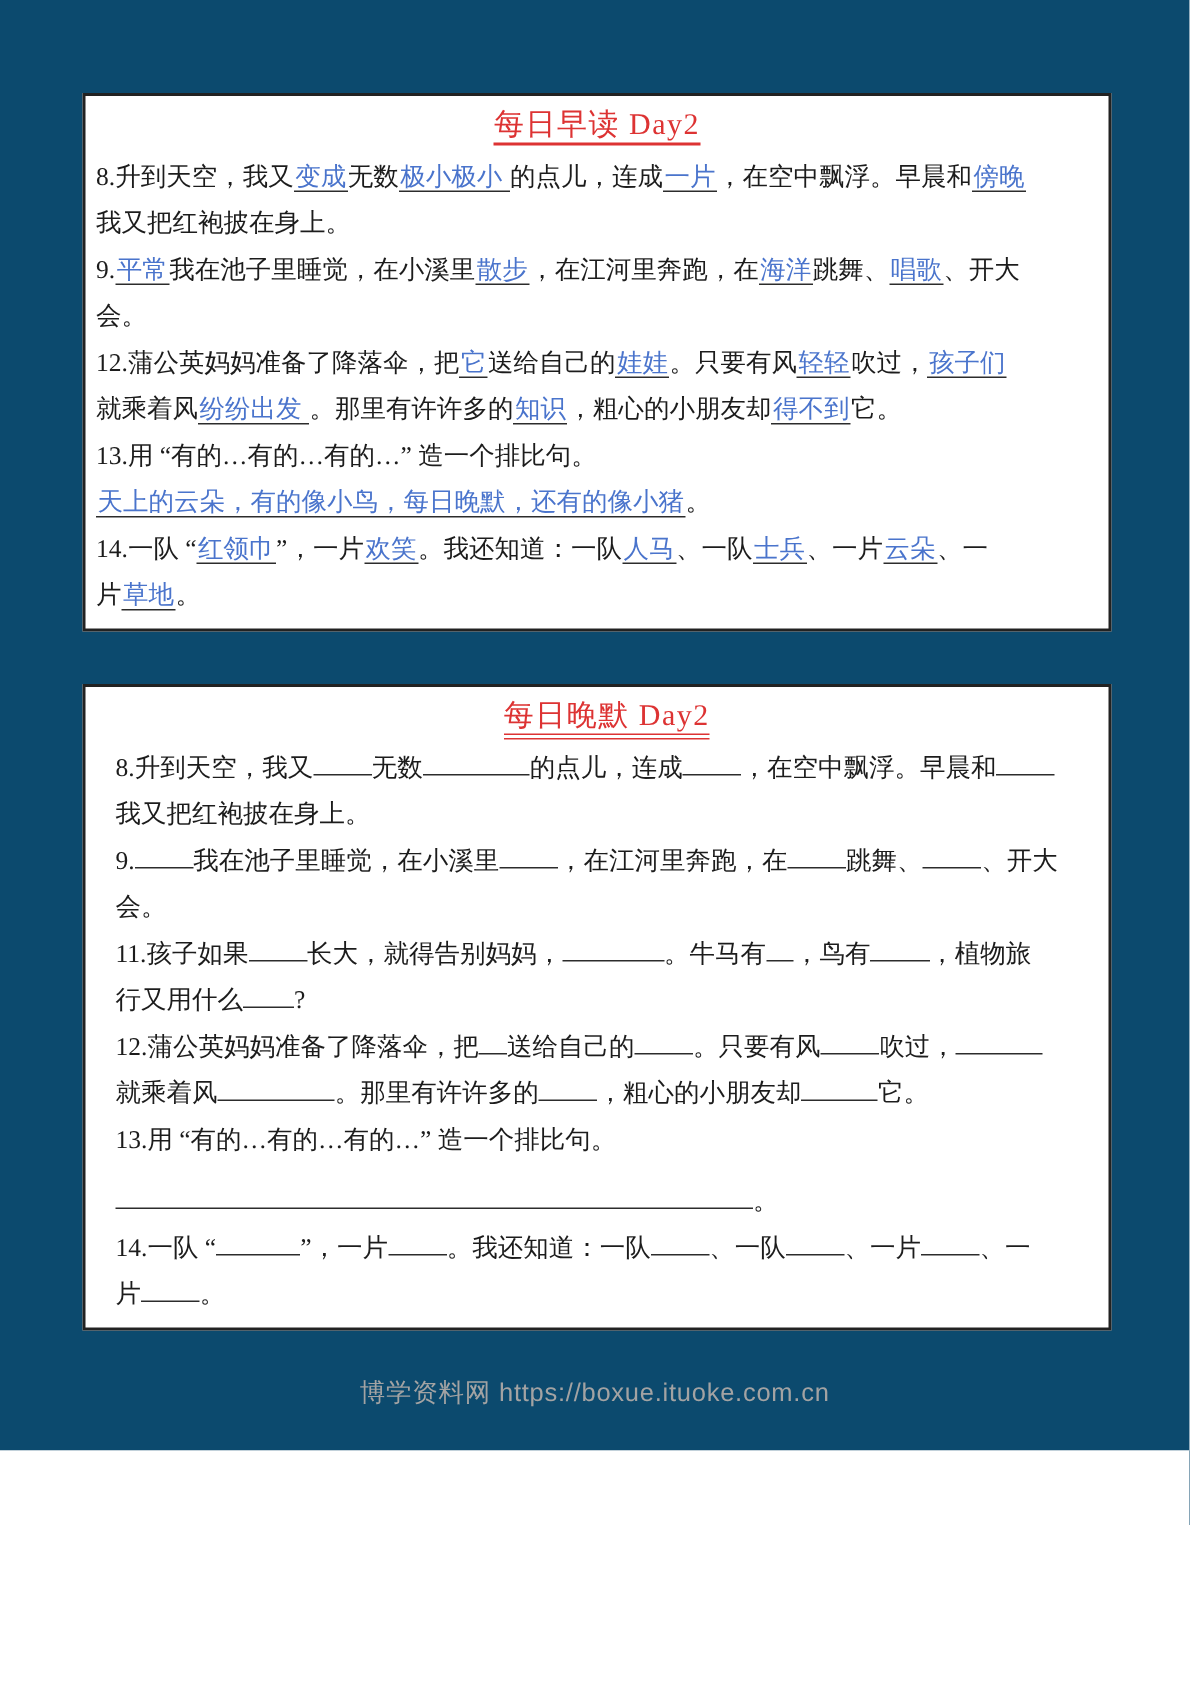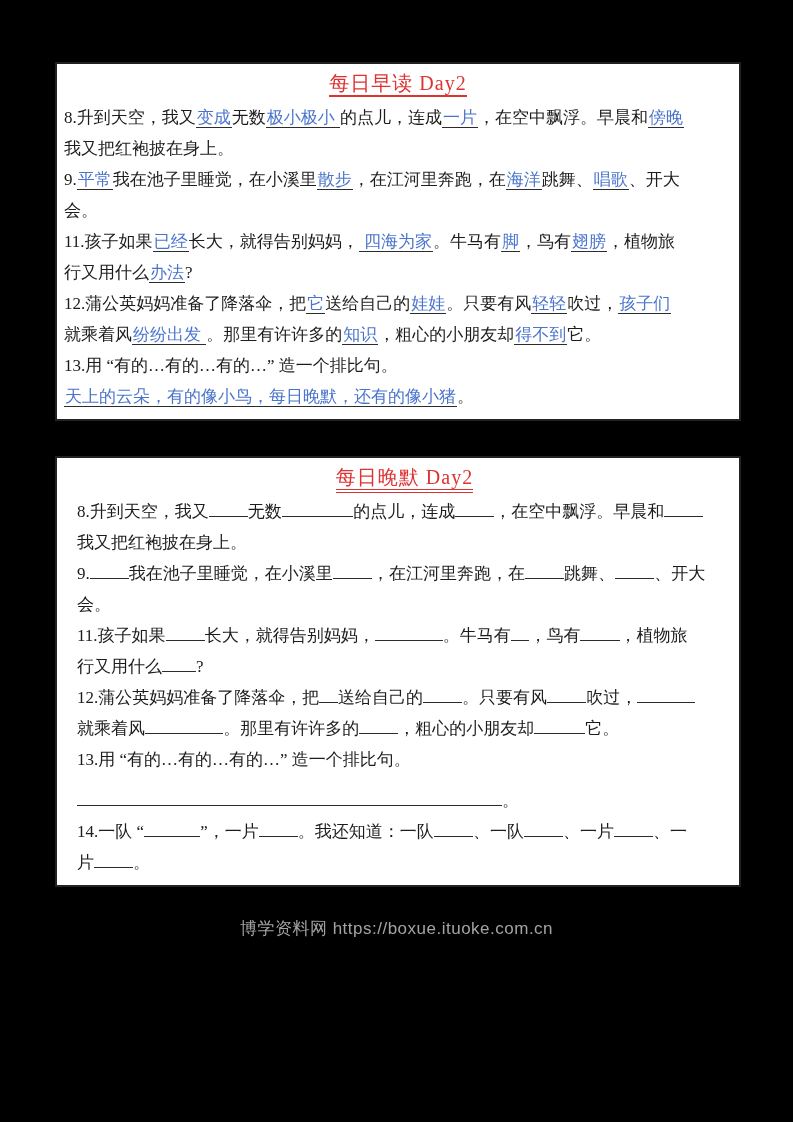--- a/index.html
+++ b/index.html
@@ -4,22 +4,22 @@
 <title>Worksheet</title>
 <style>
   html, body {
     margin: 0;
     padding: 0;
     background: #ffffff;
   }
   .page {
     position: relative;
     width: 793px;
-    height: 1122px;
-    background: #000000;
+    height: 967px;
+    background: #0c4a6e;
     overflow: hidden;
     font-family: "Liberation Serif", "DejaVu Serif", serif;
   }
   .section-box {
     box-sizing: border-box;
     margin-left: 55px;
     width: 686px;
     border: 2px solid #222222;
     background: #ffffff;
     padding: 3px 7px 7px 7px;
@@ -69,23 +69,23 @@
 </style>
 </head>
 <body>
 
 <div class="page">
   <div id="sections-root">
       <div class="section-box first">
         <div class="section-title"><span class="title-text u-single">每日早读 Day2</span></div>
         <p class="item"><span>8.升到天空，我又</span><span class="answer">变成</span><span>无数</span><span class="answer">极小极小&nbsp;</span><span>的点儿，连成</span><span class="answer">一片</span><span>，在空中飘浮。早晨和</span><span class="answer">傍晚</span><br><span>我又把红袍披在身上。</span></p>
         <p class="item"><span>9.</span><span class="answer">平常</span><span>我在池子里睡觉，在小溪里</span><span class="answer">散步</span><span>，在江河里奔跑，在</span><span class="answer">海洋</span><span>跳舞、</span><span class="answer">唱歌</span><span>、开大</span><br><span>会。</span></p>
-        <p class="item"><span>11.孩子如果</span><span class="answer">已经</span><span>长大，就得告别妈妈，</span><span class="answer">&nbsp;四海为家</span><span>。牛马有</span><span class="answer">脚</span><span>，鸟有</span><span class="answer">翅膀</span><span>，植物旅</span><br><span>行又用什么</span><span class="answer">办法</span><span>?</span></p>
         <p class="item"><span>12.蒲公英妈妈准备了降落伞，把</span><span class="answer">它</span><span>送给自己的</span><span class="answer">娃娃</span><span>。只要有风</span><span class="answer">轻轻</span><span>吹过，</span><span class="answer">孩子们</span><br><span>就乘着风</span><span class="answer">纷纷出发&nbsp;</span><span>。那里有许许多的</span><span class="answer">知识</span><span>，粗心的小朋友却</span><span class="answer">得不到</span><span>它。</span></p>
         <p class="item"><span>13.用 “有的…有的…有的…” 造一个排比句。</span><br><span class="answer">天上的云朵，有的像小鸟，每日晚默，还有的像小猪</span><span>。</span></p>
+        <p class="item"><span>14.一队 “</span><span class="answer">红领巾</span><span>”，一片</span><span class="answer">欢笑</span><span>。我还知道：一队</span><span class="answer">人马</span><span>、一队</span><span class="answer">士兵</span><span>、一片</span><span class="answer">云朵</span><span>、一</span><br><span>片</span><span class="answer">草地</span><span>。</span></p>
       </div>
       <div class="section-box second">
         <div class="section-title"><span class="title-text u-double">每日晚默 Day2</span></div>
         <p class="item"><span>8.升到天空，我又</span><span class="blank" style="width: 2.3em;"></span><span>无数</span><span class="blank" style="width: 4.2em;"></span><span>的点儿，连成</span><span class="blank" style="width: 2.3em;"></span><span>，在空中飘浮。早晨和</span><span class="blank" style="width: 2.3em;"></span><br><span>我又把红袍披在身上。</span></p>
         <p class="item"><span>9.</span><span class="blank" style="width: 2.3em;"></span><span>我在池子里睡觉，在小溪里</span><span class="blank" style="width: 2.3em;"></span><span>，在江河里奔跑，在</span><span class="blank" style="width: 2.3em;"></span><span>跳舞、</span><span class="blank" style="width: 2.3em;"></span><span>、开大</span><br><span>会。</span></p>
         <p class="item"><span>11.孩子如果</span><span class="blank" style="width: 2.3em;"></span><span>长大，就得告别妈妈，</span><span class="blank" style="width: 4em;"></span><span>。牛马有</span><span class="blank" style="width: 1.1em;"></span><span>，鸟有</span><span class="blank" style="width: 2.3em;"></span><span>，植物旅</span><br><span>行又用什么</span><span class="blank" style="width: 2em;"></span><span>?</span></p>
         <p class="item"><span>12.蒲公英妈妈准备了降落伞，把</span><span class="blank" style="width: 1.1em;"></span><span>送给自己的</span><span class="blank" style="width: 2.3em;"></span><span>。只要有风</span><span class="blank" style="width: 2.3em;"></span><span>吹过，</span><span class="blank" style="width: 3.4em;"></span><br><span>就乘着风</span><span class="blank" style="width: 4.6em;"></span><span>。那里有许许多的</span><span class="blank" style="width: 2.3em;"></span><span>，粗心的小朋友却</span><span class="blank" style="width: 3em;"></span><span>它。</span></p>
         <p class="item"><span>13.用 “有的…有的…有的…” 造一个排比句。</span><br><span class="blank gap" style="width: 25em;"></span><span>。</span></p>
         <p class="item"><span>14.一队 “</span><span class="blank" style="width: 3.3em;"></span><span>”，一片</span><span class="blank" style="width: 2.3em;"></span><span>。我还知道：一队</span><span class="blank" style="width: 2.3em;"></span><span>、一队</span><span class="blank" style="width: 2.3em;"></span><span>、一片</span><span class="blank" style="width: 2.3em;"></span><span>、一</span><br><span>片</span><span class="blank" style="width: 2.3em;"></span><span>。</span></p>
       </div>

